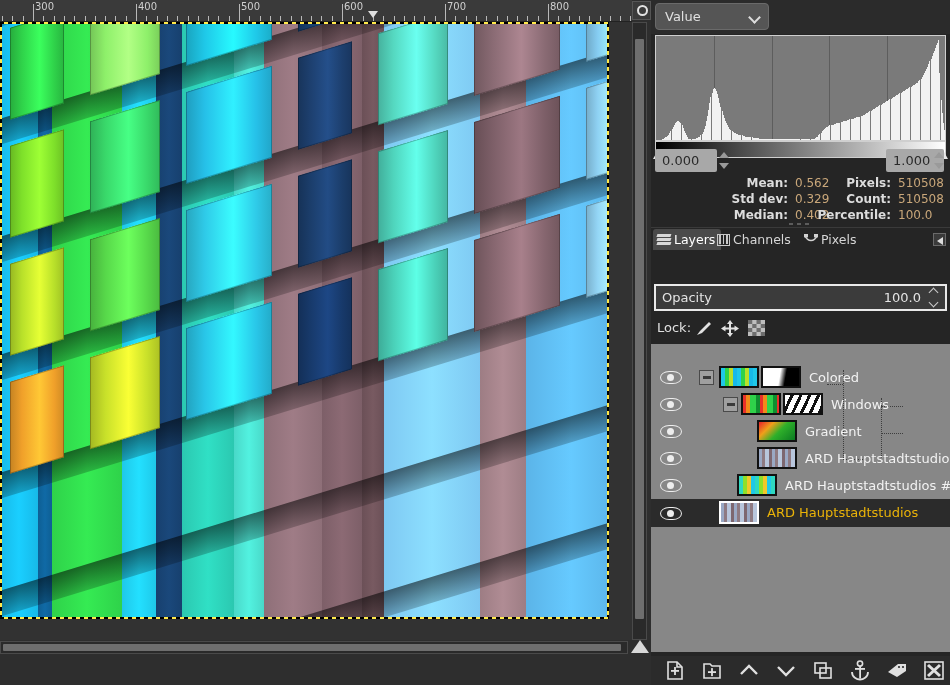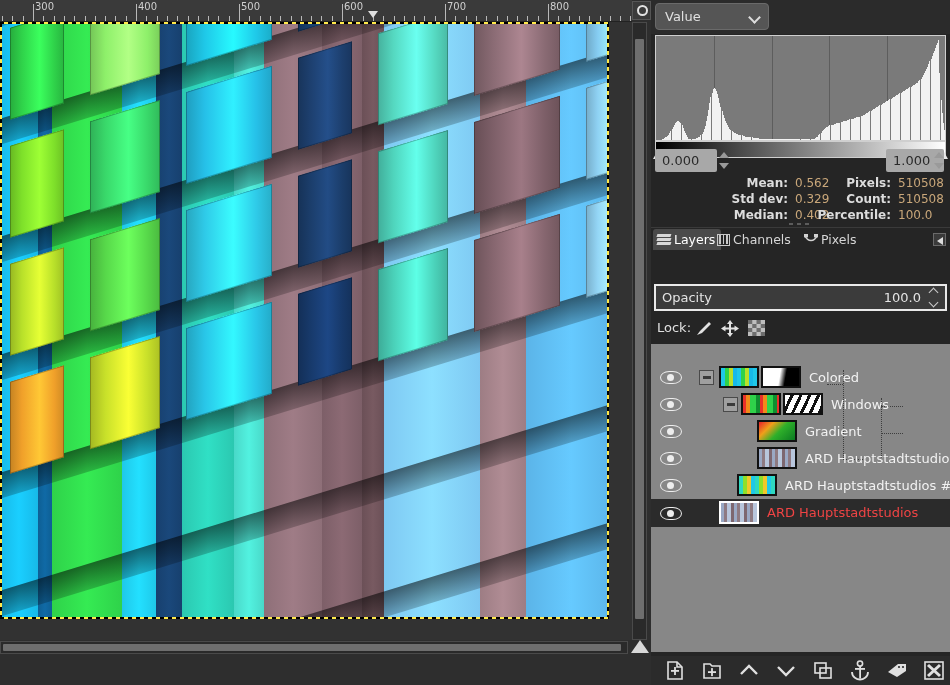--- a/index.html
+++ b/index.html
@@ -253,21 +253,21 @@
     background: #9f9f9f; border: 1.5px solid #4a4a4a;
   }
   .expander i { position: absolute; left: 3px; top: 5px; width: 8px; height: 2.5px; background: #3a3a3a; }
   .dashline { position: absolute; border-color: #3e3e3e; }
   .thumb { position: absolute; border: 2px solid #111; background: #fff; overflow: hidden; }
   .thumb.sel-thumb { border-color: #fff; }
   .mask { position: absolute; border: 2px solid #111; overflow: hidden; }
   .layer-name {
     position: absolute; font-size: 13px; color: #f2f2f2; white-space: nowrap;
   }
-  .layer-row.selected .layer-name { color: #ef4444; }
+  .layer-row.selected .layer-name { color: #eab308; }
 
   #bottom-bar {
     position: absolute; left: 0; top: 656px; width: 299px; height: 29px;
     background: #2b2b2b;
   }
   .bbtn { position: absolute; top: 4px; width: 22px; height: 21px; }
 
   svg { display: block; overflow: visible; }
 </style>
 </head>

